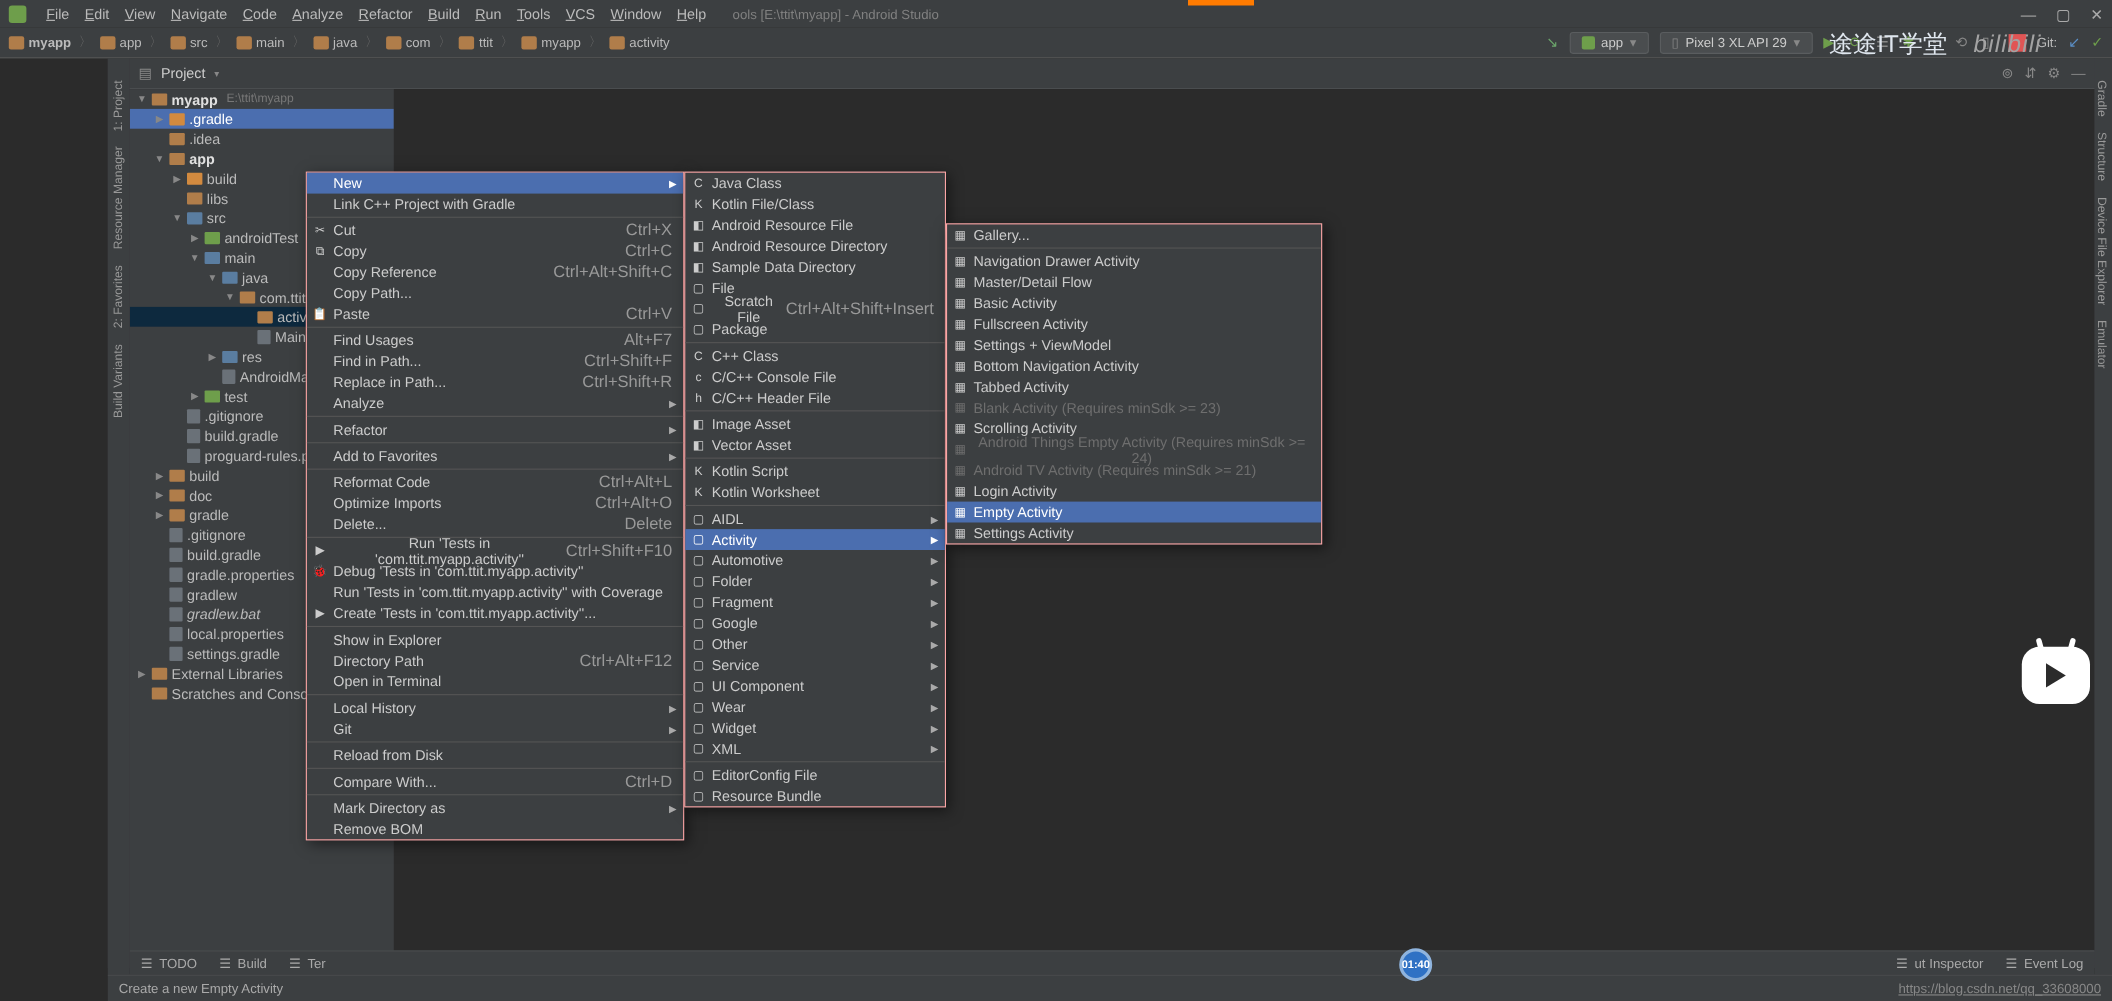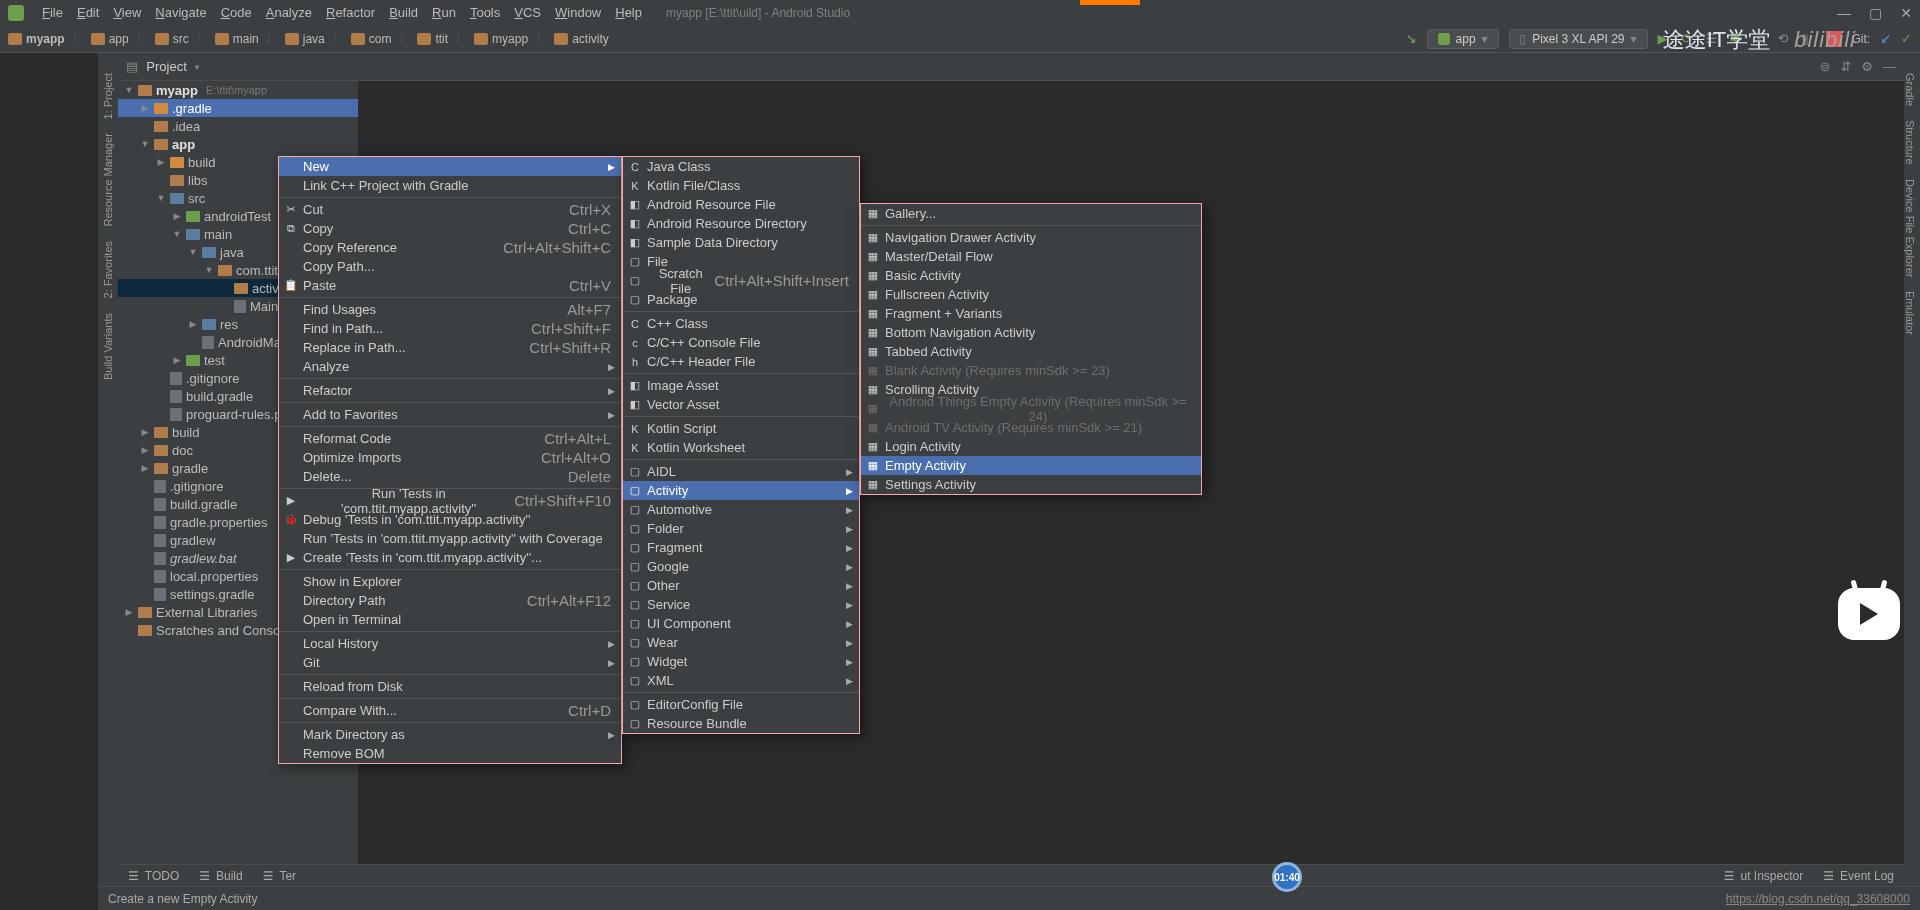--- a/index.html
+++ b/index.html
@@ -96,21 +96,21 @@
       <span><u>C</u>ode</span>
       <span><u>A</u>nalyze</span>
       <span><u>R</u>efactor</span>
       <span><u>B</u>uild</span>
       <span><u>R</u>un</span>
       <span><u>T</u>ools</span>
       <span><u>V</u>CS</span>
       <span><u>W</u>indow</span>
       <span><u>H</u>elp</span>
     </div>
-  <div class="titletext">myapp [E:\ttit\uild] - Android Studio</div>
+  <div class="titletext">ools [E:\ttit\myapp] - Android Studio</div>
   <div class="winbtns">
     <span>—</span>
     <span>▢</span>
     <span>✕</span>
   </div>
 </div>
 
 <div class="navbar">
   <div class="crumb" id="crumbs">
       <span class="ficon"></span>
@@ -641,21 +641,21 @@
     <div class="mi">
       <span class="ic">▦</span>
       <span>Basic Activity</span>
     </div>
     <div class="mi">
       <span class="ic">▦</span>
       <span>Fullscreen Activity</span>
     </div>
     <div class="mi">
       <span class="ic">▦</span>
-      <span>Fragment + Variants</span>
+      <span>Settings + ViewModel</span>
     </div>
     <div class="mi">
       <span class="ic">▦</span>
       <span>Bottom Navigation Activity</span>
     </div>
     <div class="mi">
       <span class="ic">▦</span>
       <span>Tabbed Activity</span>
     </div>
     <div class="mi disabled">

